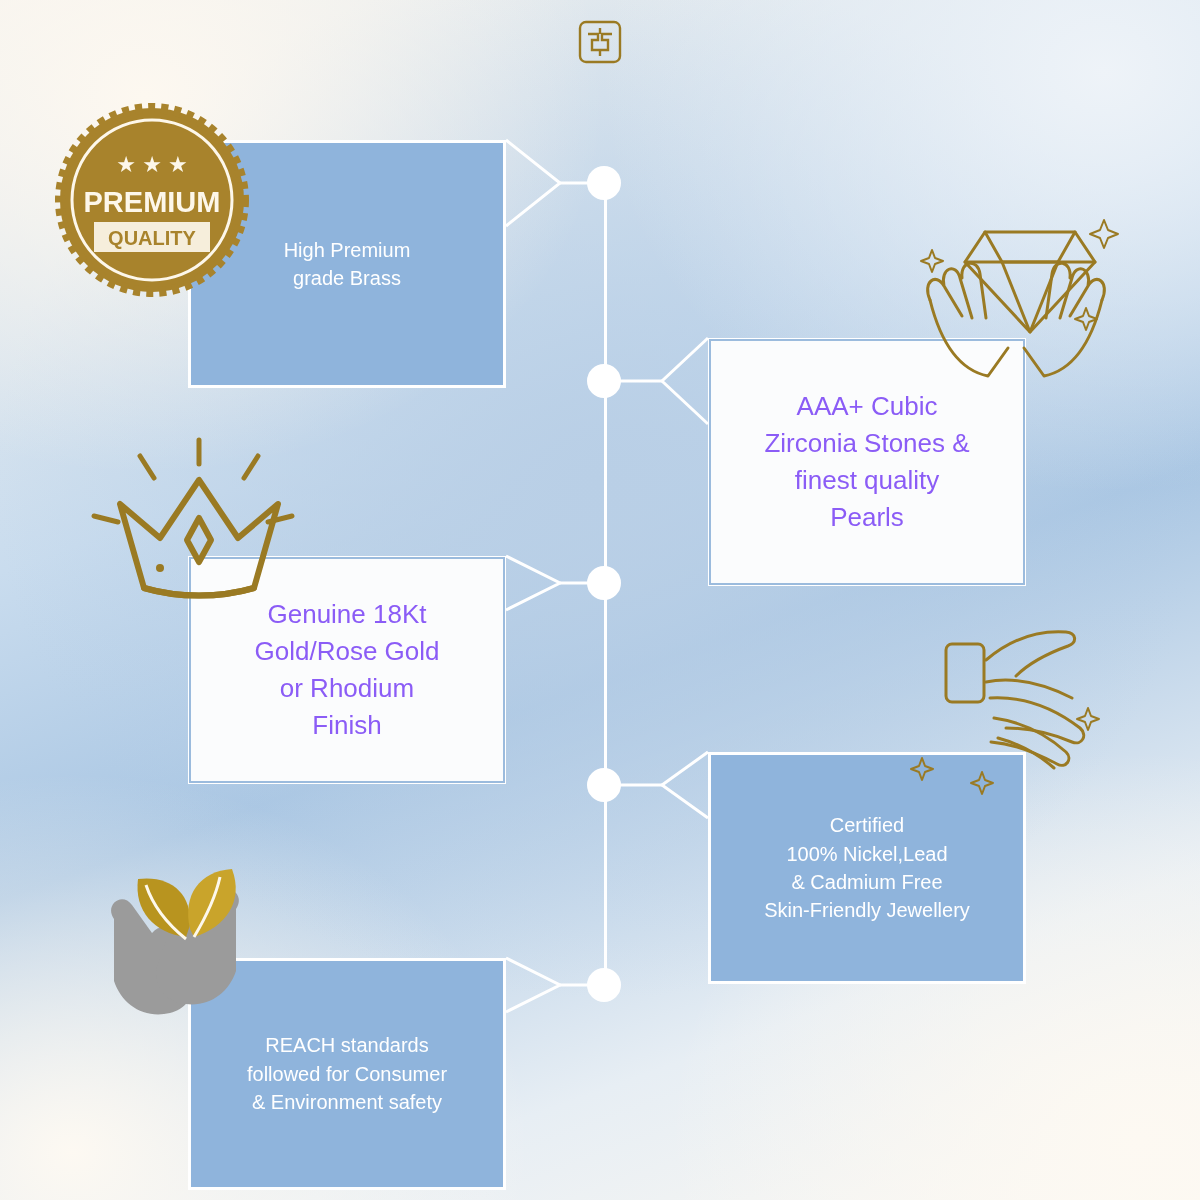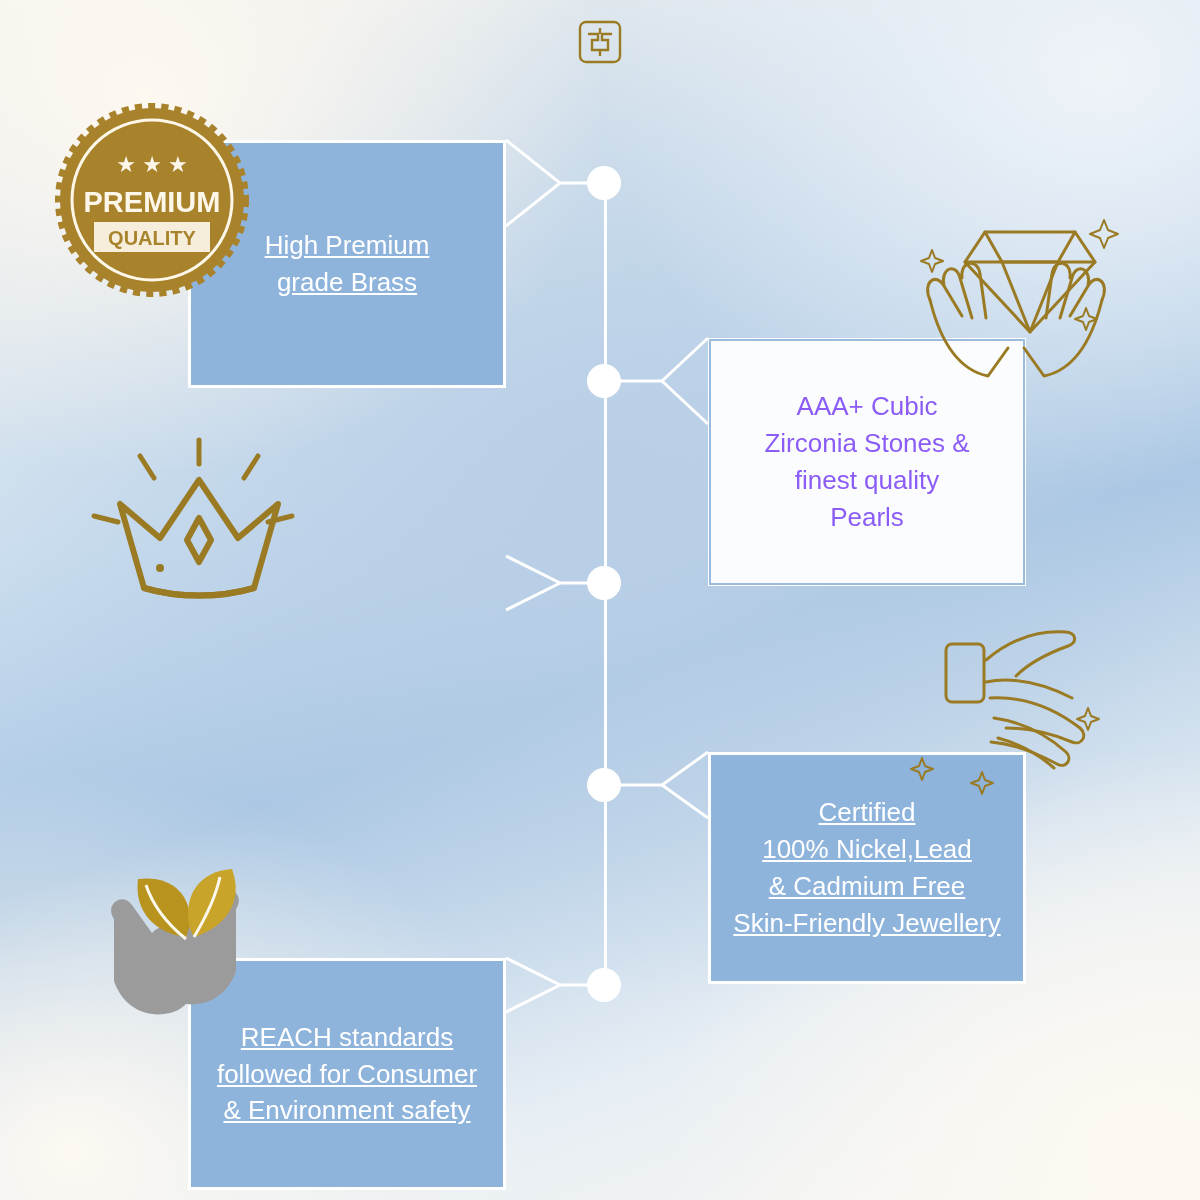--- a/index.html
+++ b/index.html
@@ -97,22 +97,21 @@
     display: flex;
     align-items: center;
     justify-content: center;
     text-align: center;
     line-height: 1.42;
   }
   .card-blue {
     background: #8fb4dc;
     border: 3px solid #ffffff;
     color: #ffffff;
-    font-size: 26px;
-    text-decoration: underline;
+    font-size: 20px;
   }
   .card-white {
     background: #fbfcfd;
     border: 3px solid #ffffff;
     color: #8b5cf6;
     font-size: 26px;
   }
   .card-white.outlined {
     border: 3px solid #ffffff;
     outline: 2px solid #9bbbdd;
@@ -188,20 +187,26 @@
 grade Brass</span>
   </div>
 
   <div class="card card-white outlined" id="card-cz">
     <span style="white-space:pre-line;">AAA+ Cubic
 Zirconia Stones &amp;
 finest quality
 Pearls</span>
   </div>
 
+  <div class="card card-white outlined" id="card-gold">
+    <span style="white-space:pre-line;">Genuine 18Kt
+Gold/Rose Gold
+or Rhodium
+Finish</span>
+  </div>
 
   <div class="card card-blue" id="card-nickel">
     <span style="white-space:pre-line;">Certified
 100% Nickel,Lead
 &amp; Cadmium Free
 Skin-Friendly Jewellery</span>
   </div>
 
   <div class="card card-blue" id="card-reach">
     <span style="white-space:pre-line;">REACH standards

